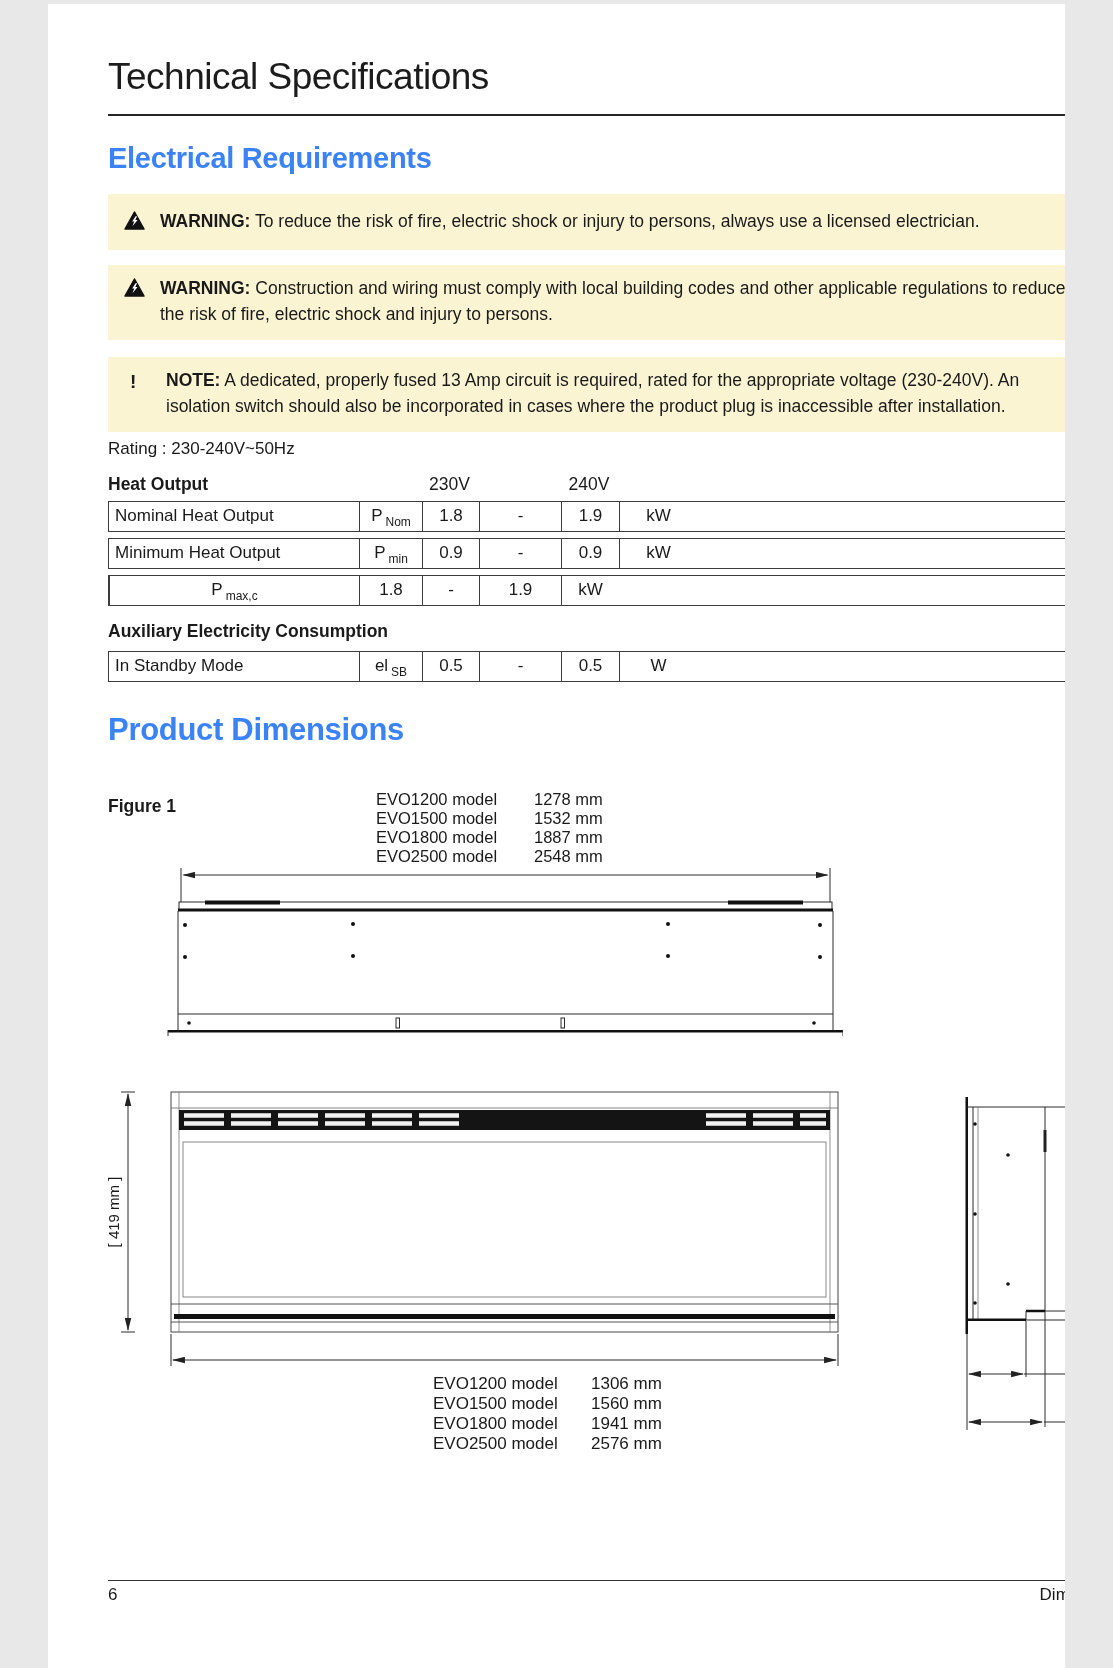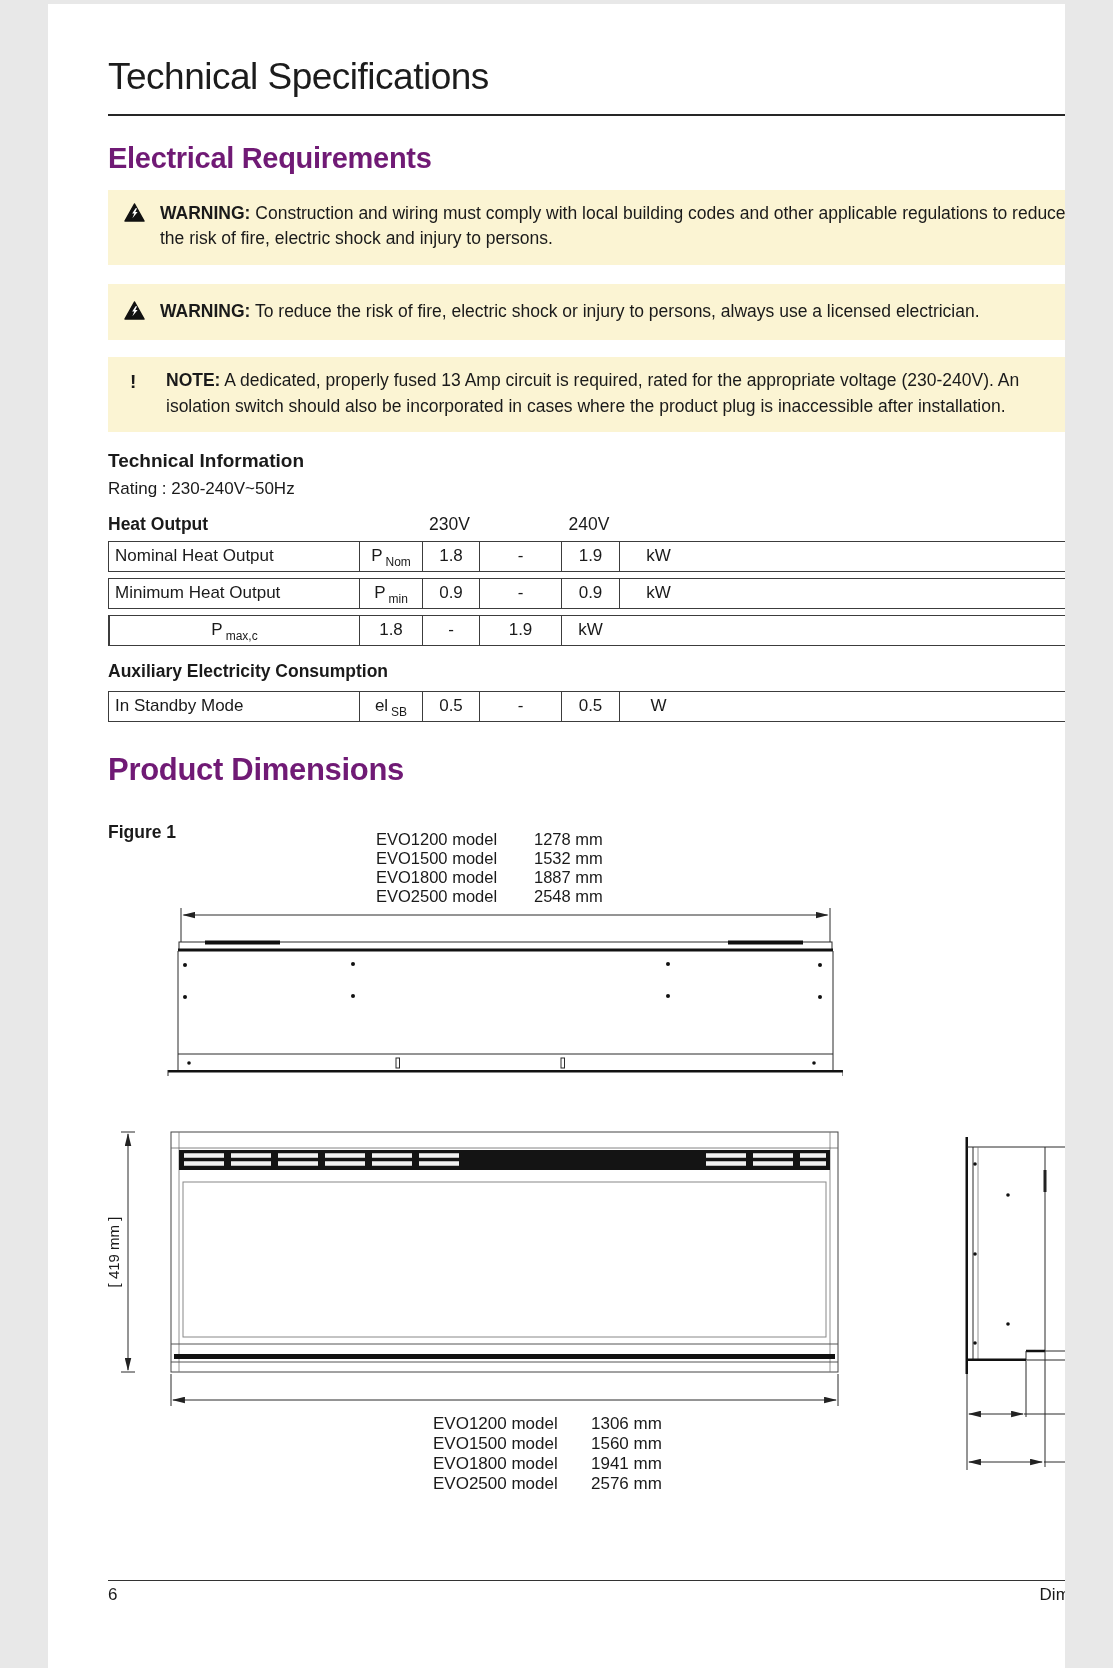--- a/index.html
+++ b/index.html
@@ -5,21 +5,21 @@
   html,body{margin:0;padding:0;background:#e8e8e8;}
   .page{
     position:relative;width:1017px;height:1668px;margin:4px auto;background:#ffffff;
     font-family:"Liberation Sans",sans-serif;color:#1a1a1a;overflow:hidden;
   }
   .content{position:absolute;left:60px;top:0;width:993px;}
   .doc-title{
     margin:52px 0 0 0;font-size:37px;font-weight:400;letter-spacing:-0.5px;color:#1c1c1c;
   }
   .title-rule{border:none;border-top:2.5px solid #262626;margin:16px 0 0 0;}
-  .h2{margin:26px 0 0 0;font-size:29px;font-weight:bold;letter-spacing:-0.3px;color:#701a75;}
+  .h2{margin:26px 0 0 0;font-size:29px;font-weight:bold;letter-spacing:-0.3px;color:#3b82f6;}
   .h2.dims{font-size:31px;margin-top:30px;}
 
   .warnbox{background:#FBF4D3;margin-top:15px;padding:11px 14px 13px 14px;font-size:17.5px;line-height:1.45;}
   .warnbox .inner{position:relative;padding-left:38px;}
   .warnbox.single{padding-top:15px;padding-bottom:16px;}
   .warn-icon{position:absolute;left:2px;top:2px;width:21px;height:19px;}
   .note-icon{position:absolute;left:8px;top:0;font-weight:bold;font-size:19px;}
   .warnbox strong{font-weight:bold;}
 
   .h3{margin:18px 0 0 0;font-size:19px;font-weight:bold;}
@@ -32,21 +32,21 @@
 
   .specrow{
     display:grid;grid-template-columns:250px 63px 57px 82px 58px 78px;
     border:1.5px solid #3c3c3c;margin-top:6px;font-size:17px;background:#fff;
   }
   .specrow>div{display:flex;align-items:center;justify-content:center;min-height:29px;padding:2px 4px;box-sizing:border-box;border-left:1.5px solid #3c3c3c;}
   .specrow>div.lab{justify-content:flex-start;border-left:none;padding-left:6px;text-align:left;}
   .sub{font-size:12px;margin-left:3px;position:relative;top:6px;}
 
   .figure{position:relative;height:730px;margin-top:34px;}
-  .fig-label{position:absolute;left:0;top:0;font-size:17.5px;font-weight:bold;}
+  .fig-label{position:absolute;left:0;top:14px;font-size:17.5px;font-weight:bold;}
   .model-list{position:absolute;font-size:16.5px;line-height:19px;}
   .model-list.top{left:268px;top:8px;}
   .model-list.bottom{left:325px;top:592px;font-size:17px;line-height:20px;}
   .model-row{display:grid;grid-template-columns:132px auto;column-gap:26px;}
   .drawing{position:absolute;}
   svg text{font-family:"Liberation Sans",sans-serif;font-size:15px;fill:#1a1a1a;}
 
   .footer{position:absolute;left:60px;width:993px;top:1576px;}
   .footer-rule{border:none;border-top:1.5px solid #333;margin:0;}
   .footer-row{display:flex;justify-content:space-between;font-size:17px;margin-top:4px;}
@@ -54,53 +54,52 @@
 </head>
 <body>
 
 <div class="page">
   <div class="content">
 
     <h1 class="doc-title">Technical Specifications</h1>
     <hr class="title-rule">
 
     <h2 class="h2">Electrical Requirements</h2>
+
+    <div class="warnbox single" style="margin-top: 19px; background: rgb(251, 244, 211);">
+      <div class="inner">
+        <span class="warn-icon">
+          <svg width="21" height="19" viewBox="0 0 21 19">
+            <polygon points="10.5,1 20,18 1,18" fill="#111" stroke="#111" stroke-width="1.5" stroke-linejoin="round"></polygon>
+            <polygon points="11.6,5.2 8.2,10.6 10.3,10.6 8.4,15.2 13.6,9 11.3,9 13.1,5.2" fill="#fff"></polygon>
+          </svg>
+        </span>
+        <span><strong>WARNING:</strong> <span>To reduce the risk of fire, electric shock or injury to persons, always use a licensed electrician.</span></span>
+      </div>
+    </div>
 
     <div class="warnbox" style="background: rgb(251, 244, 211);">
       <div class="inner">
         <span class="warn-icon">
           <svg width="21" height="19" viewBox="0 0 21 19">
             <polygon points="10.5,1 20,18 1,18" fill="#111" stroke="#111" stroke-width="1.5" stroke-linejoin="round"></polygon>
             <polygon points="11.6,5.2 8.2,10.6 10.3,10.6 8.4,15.2 13.6,9 11.3,9 13.1,5.2" fill="#fff"></polygon>
           </svg>
         </span>
         <span><strong>WARNING:</strong> <span>Construction and wiring must comply with local building codes and other applicable regulations to reduce the risk of fire, electric shock and injury to persons.</span></span>
       </div>
     </div>
 
-    <div class="warnbox single" style="margin-top: 19px; background: rgb(251, 244, 211);">
-      <div class="inner">
-        <span class="warn-icon">
-          <svg width="21" height="19" viewBox="0 0 21 19">
-            <polygon points="10.5,1 20,18 1,18" fill="#111" stroke="#111" stroke-width="1.5" stroke-linejoin="round"></polygon>
-            <polygon points="11.6,5.2 8.2,10.6 10.3,10.6 8.4,15.2 13.6,9 11.3,9 13.1,5.2" fill="#fff"></polygon>
-          </svg>
-        </span>
-        <span><strong>WARNING:</strong> <span>To reduce the risk of fire, electric shock or injury to persons, always use a licensed electrician.</span></span>
-      </div>
-    </div>
-
     <div class="warnbox" style="margin-top: 17px; background: rgb(251, 244, 211);">
       <div class="inner" style="padding-left:44px;">
         <span class="note-icon">!</span>
         <span><strong>NOTE:</strong> <span>A dedicated, properly fused 13 Amp circuit is required, rated for the appropriate voltage (230-240V). An isolation switch should also be incorporated in cases where the product plug is inaccessible after installation.</span></span>
       </div>
     </div>
 
-    <h3 class="h3">Technical Information</h3>
     <p class="rating">Rating : 230-240V~50Hz</p>
 
     <div class="tbl-head">
       <div class="hlabel">Heat Output</div>
       <div class="hv">230V</div>
       <div></div>
       <div class="hv">240V</div>
       <div></div>
     </div>
 

